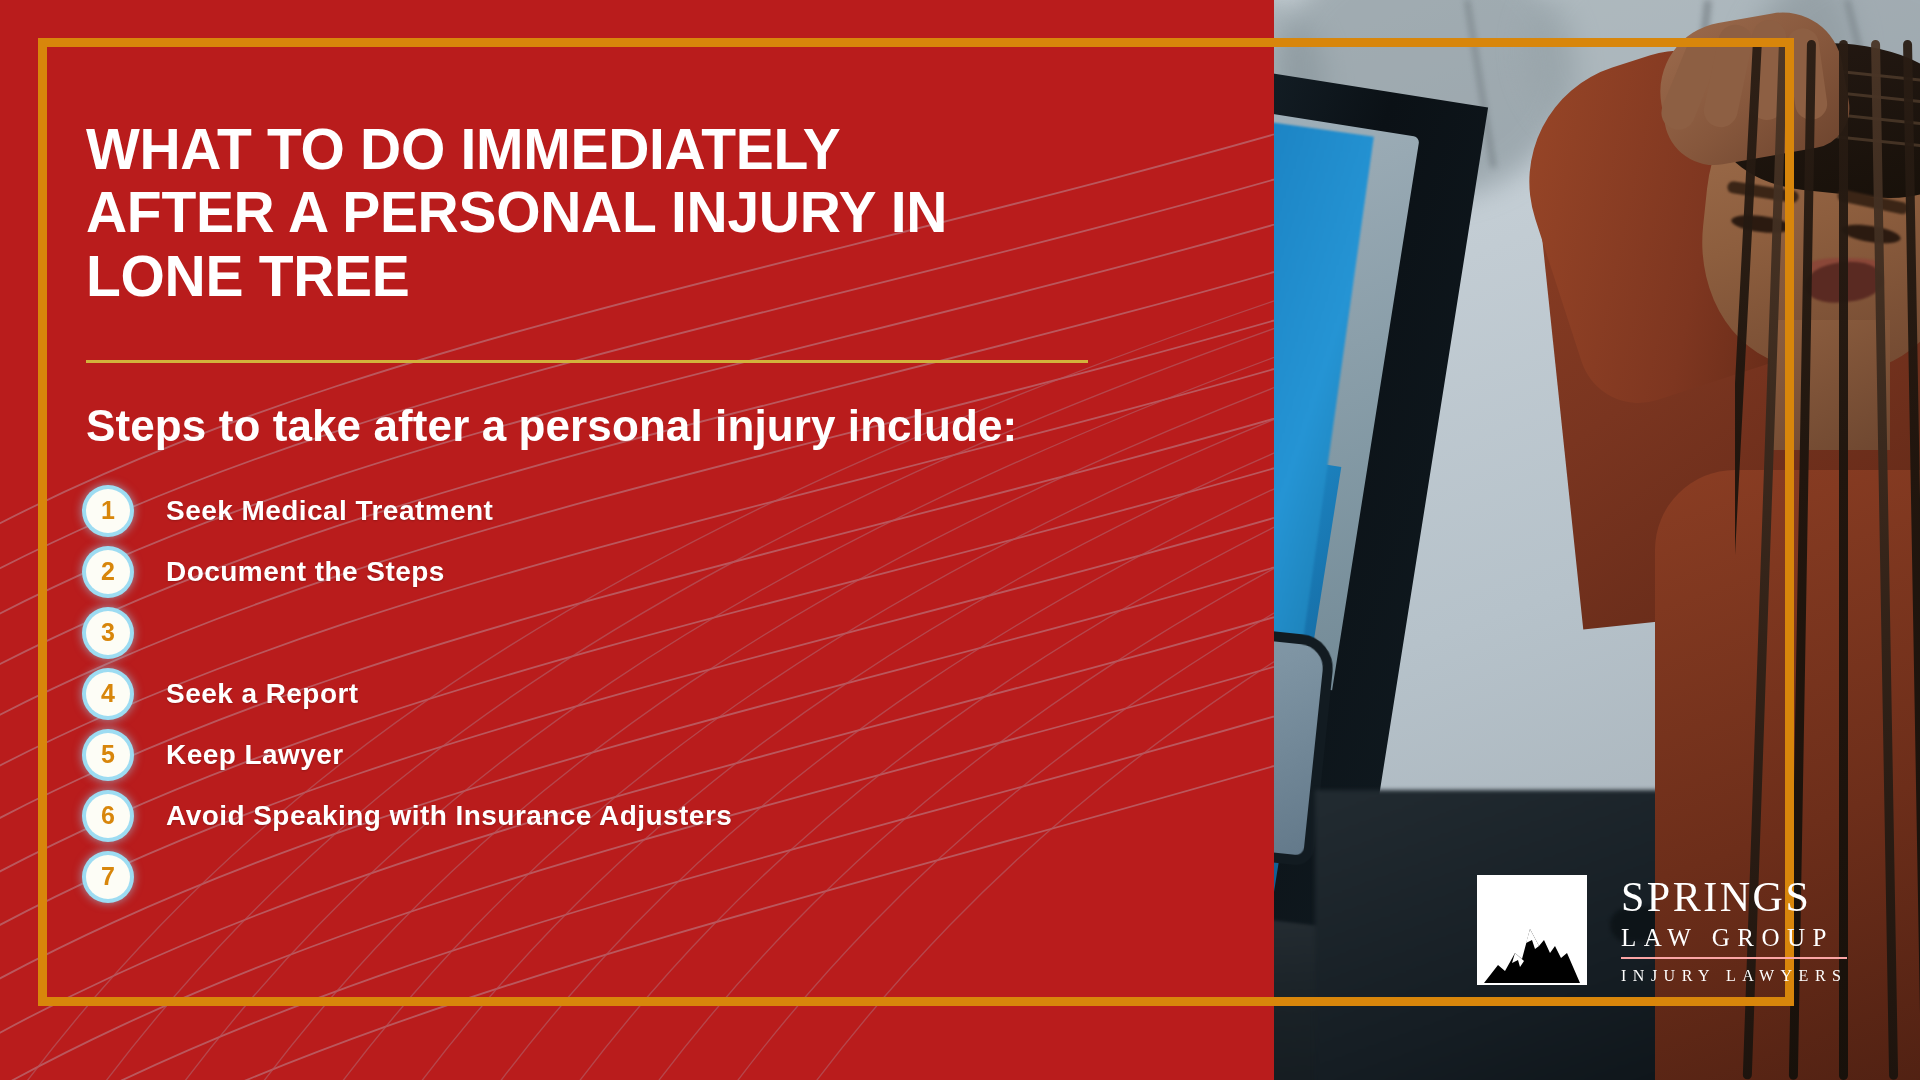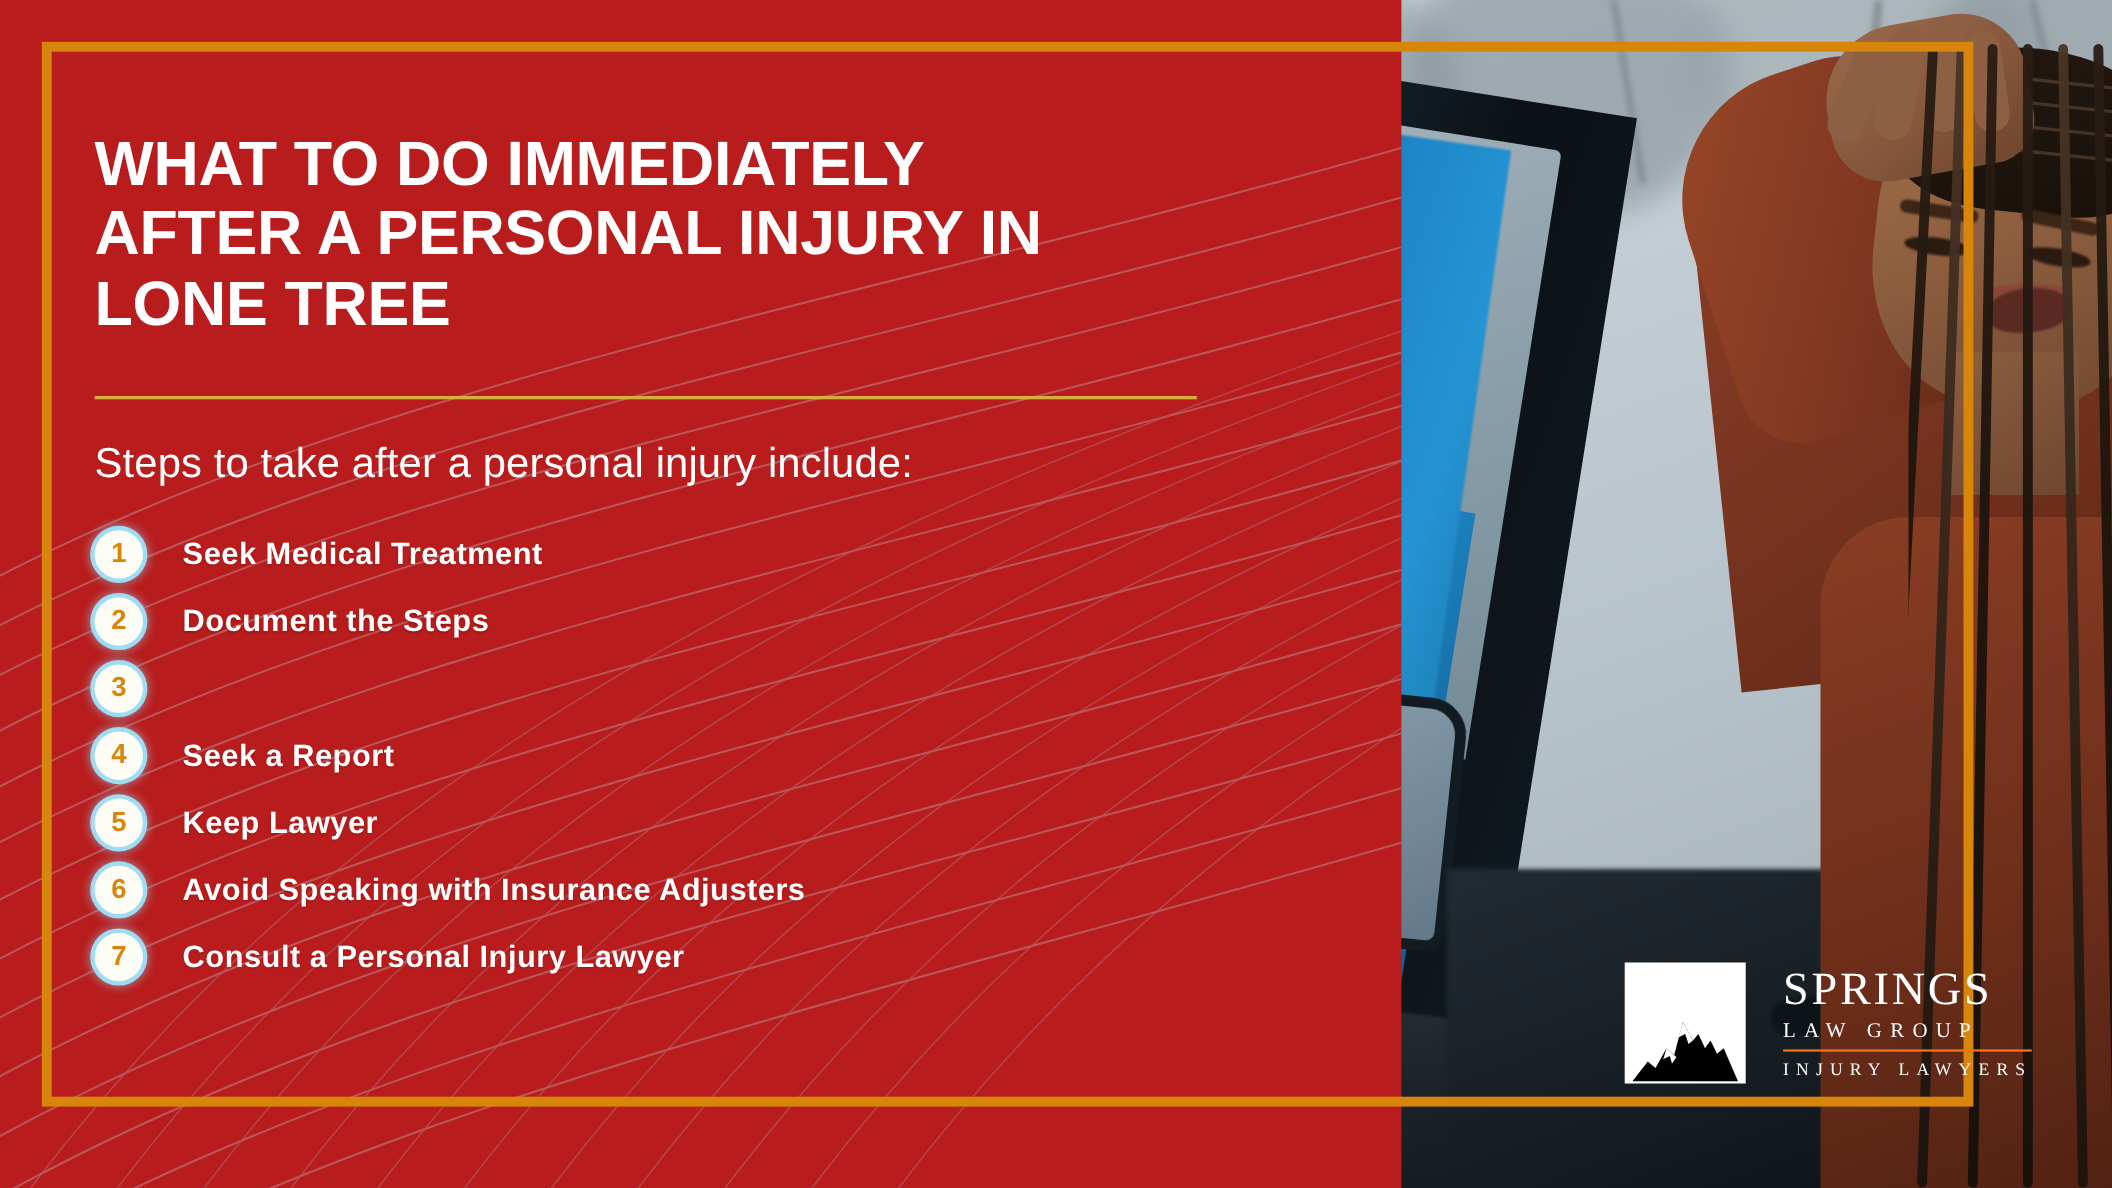--- a/index.html
+++ b/index.html
@@ -191,22 +191,22 @@
     width:930px;
   }
   .divider{
     margin-top:52px;
     width:1002px; height:3px;
     background:#d2b23c;
   }
   .subhead{
     margin-top:38px;
     color:#ffffff;
-    font-size:38px;
-    font-weight:400;
+    font-size:44px;
+    font-weight:700;
     letter-spacing:.1px;
   }
   .steps{ margin-top:36px; list-style:none; }
   .step{
     display:flex; align-items:center;
     margin-bottom:13px;
     height:48px;
   }
   .badge{
     position:relative;
@@ -239,23 +239,23 @@
     display:flex; align-items:flex-end; justify-content:center;
     flex:0 0 110px;
   }
   .logo-text{ margin-left:34px; color:#ffffff; }
   .logo-main{
     font-family:"Liberation Serif", serif;
     font-size:42px; font-weight:400; letter-spacing:2.5px; line-height:1;
   }
   .logo-sub{
     font-family:"Liberation Serif", serif;
-    font-size:19px; letter-spacing:7.5px; line-height:1;
+    font-size:25px; letter-spacing:7.5px; line-height:1;
     margin-top:7px; padding-bottom:7px;
-    border-bottom:2px solid #f97316;
+    border-bottom:2px solid #fca5a5;
   }
   .logo-tag{
     font-family:"Liberation Serif", serif;
     font-size:16px; letter-spacing:6.5px; line-height:1;
     margin-top:9px;
   }
 </style>
 </head>
 <body>
 
@@ -379,21 +379,20 @@
         <li class="step">
           <span class="badge">5</span>
           <span class="step-label">Keep Lawyer</span>
         </li>
         <li class="step">
           <span class="badge">6</span>
           <span class="step-label">Avoid Speaking with Insurance Adjusters</span>
         </li>
         <li class="step">
           <span class="badge">7</span>
-          <span class="step-label">Consult a Personal Injury Lawyer</span>
         </li>
       </ul>
     </div>
   </div>
 
   <div class="frame"></div>
 
   <div class="logo">
     <div class="logo-mark">
       <svg width="100" height="72" viewBox="0 0 100 72">

